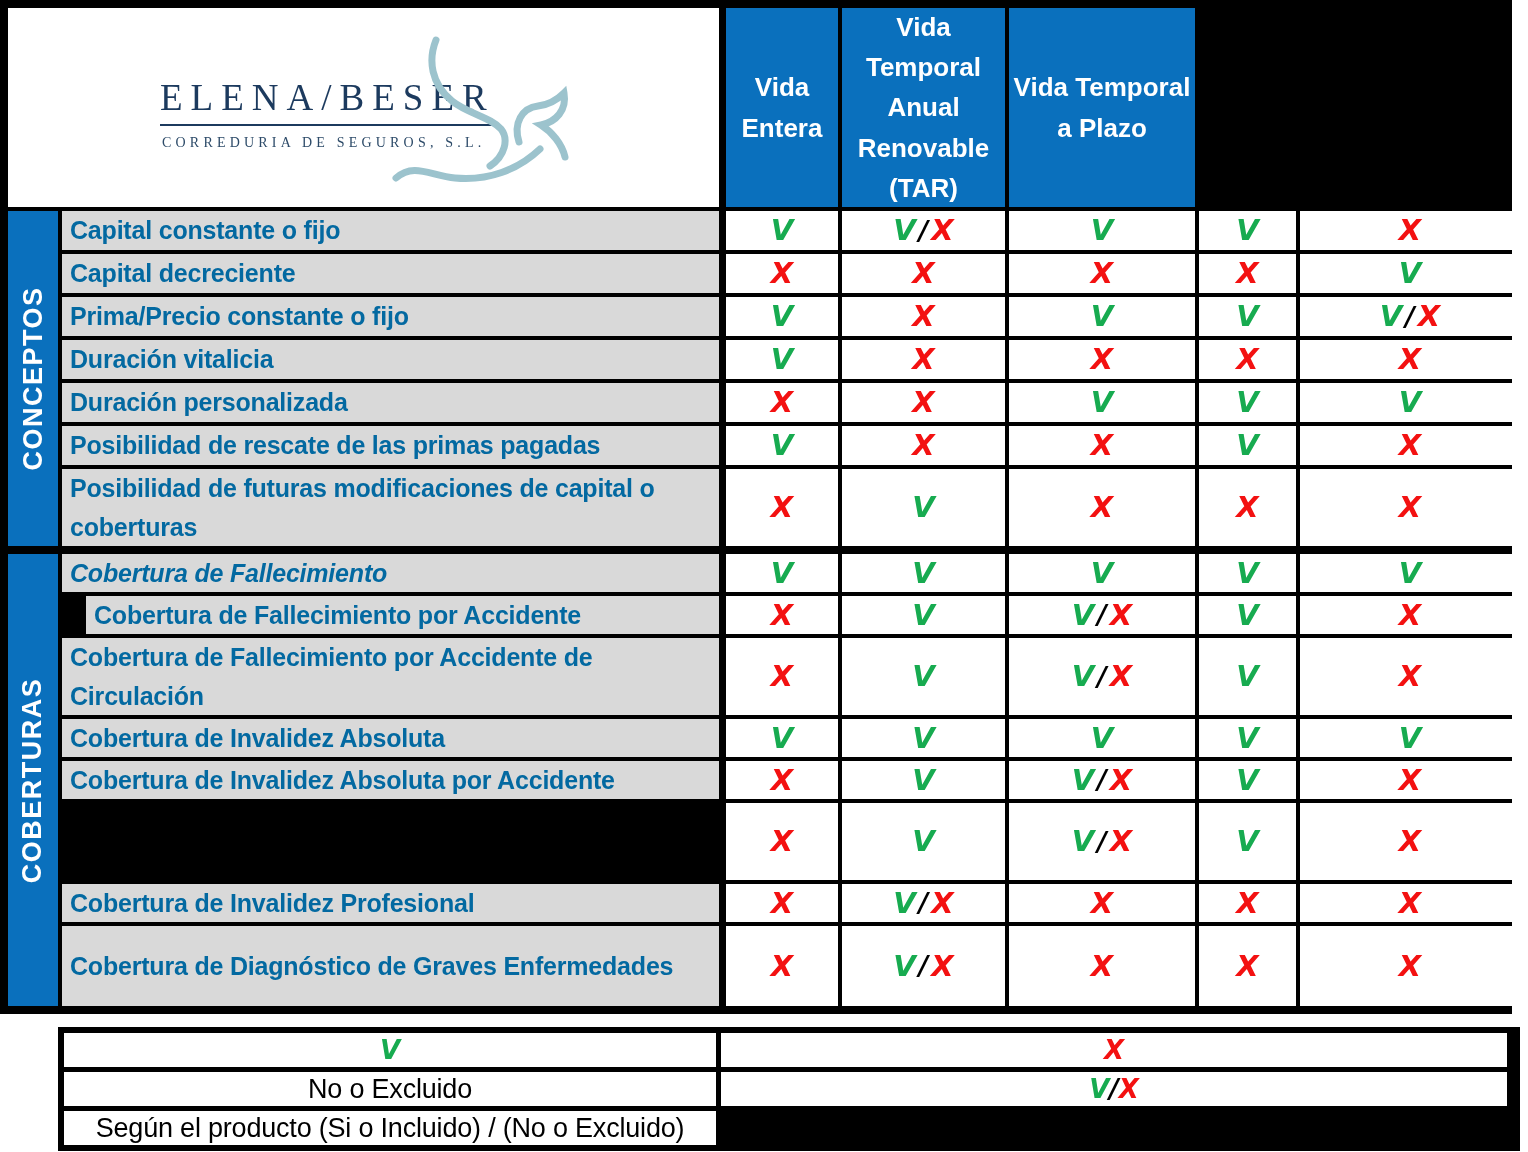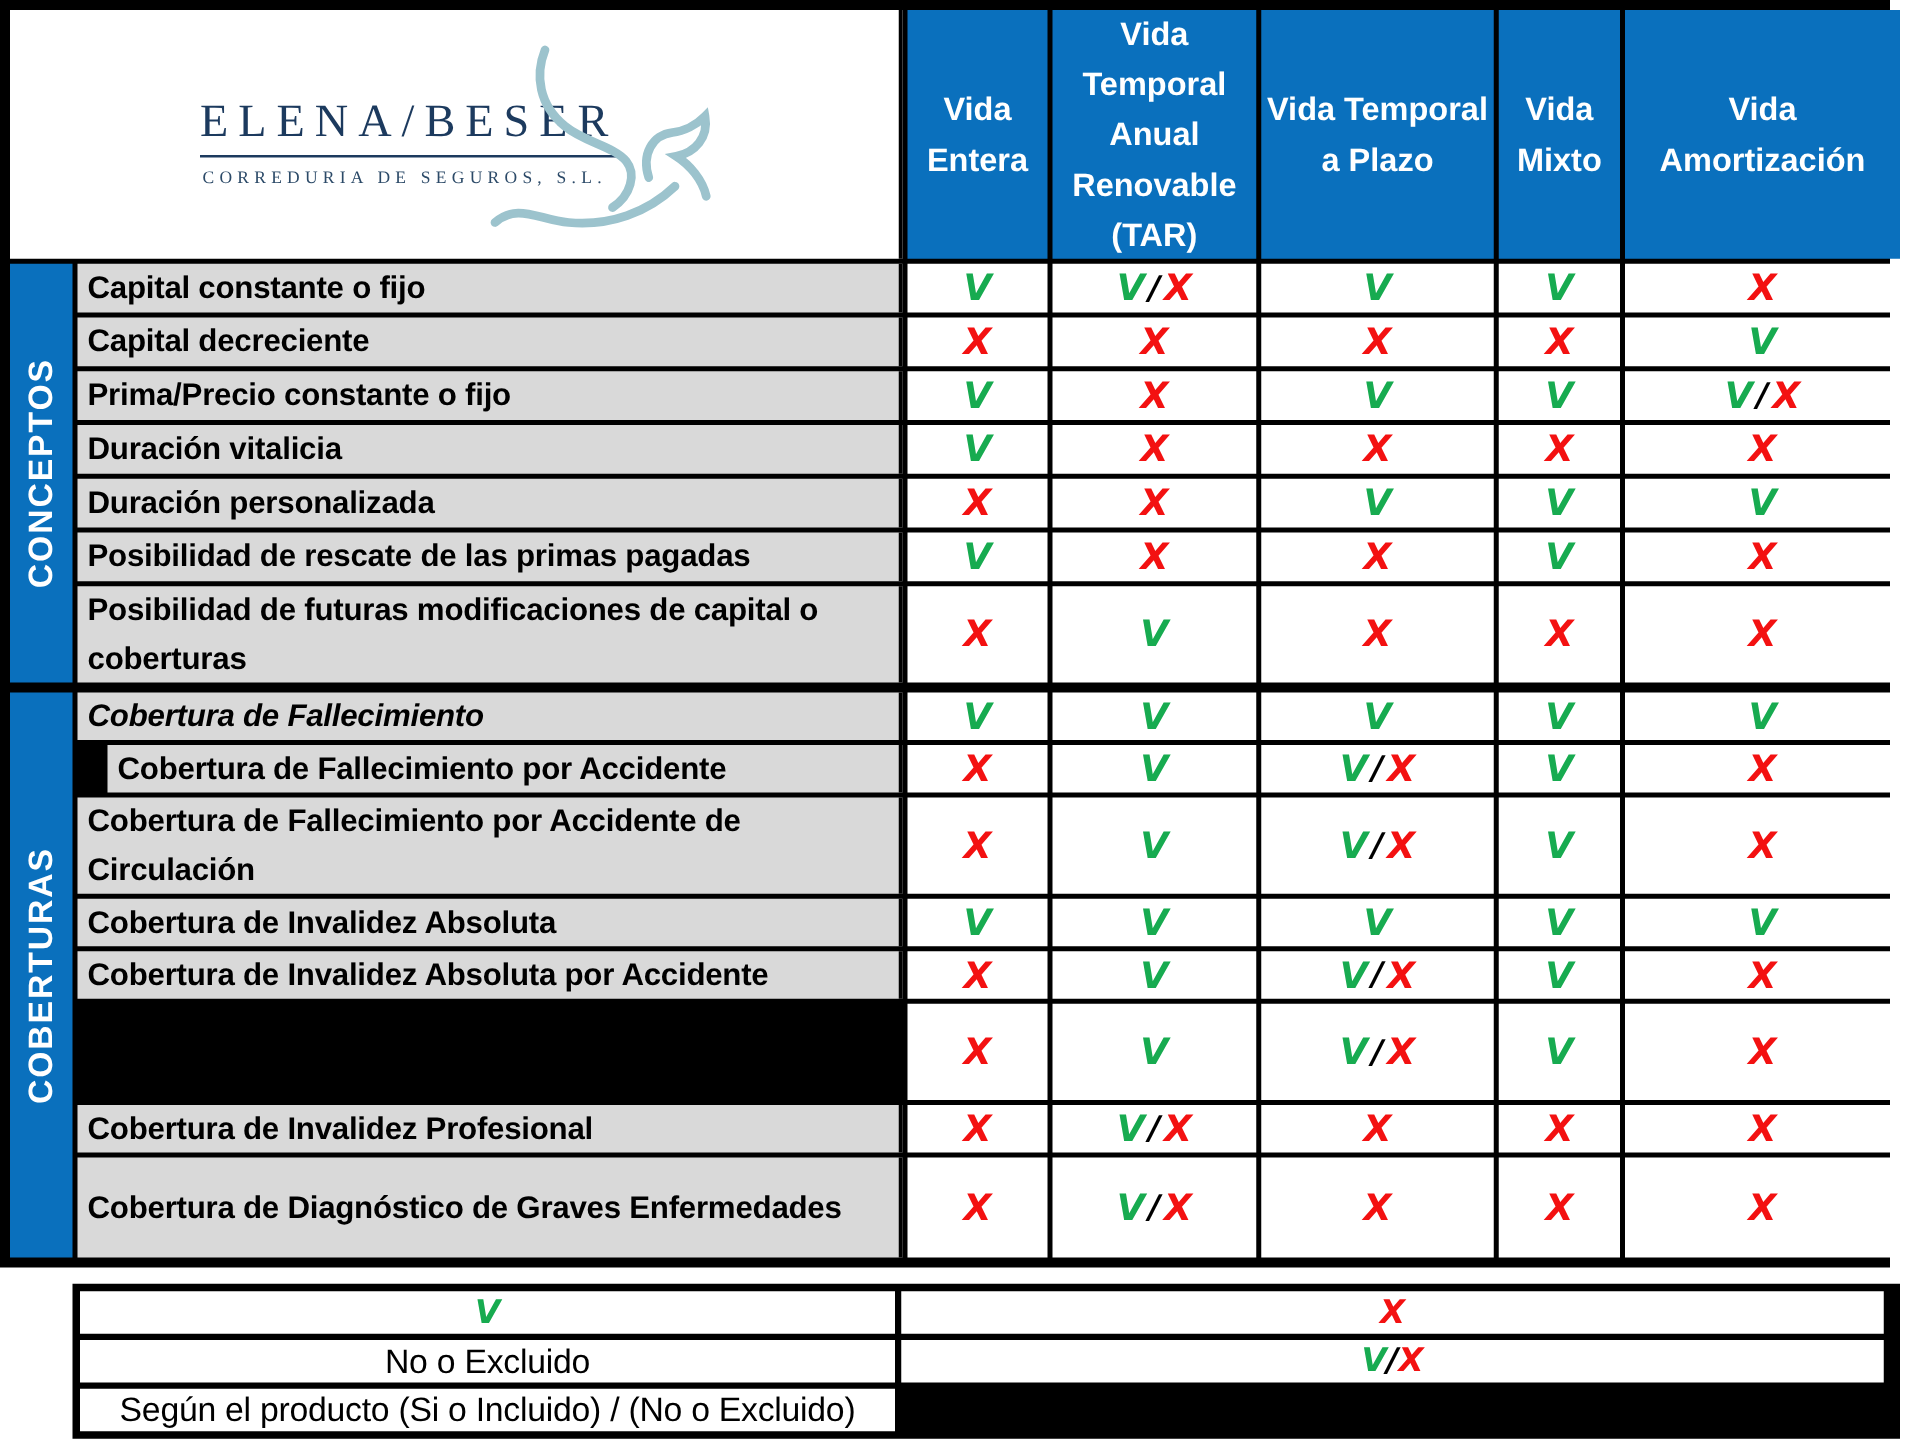--- a/index.html
+++ b/index.html
@@ -55,21 +55,21 @@
   .strip{
     background:var(--blue);grid-column:1;
     display:flex;align-items:center;justify-content:center;overflow:hidden;
   }
   .strip span{
     transform:rotate(-90deg);white-space:nowrap;
     color:#fff;font-weight:bold;font-size:27px;letter-spacing:1.5px;
   }
   .label-cell{
     background:var(--gray);grid-column:2;
-    color:#000000;font-weight:bold;font-size:25px;letter-spacing:-0.2px;
+    color:#0369a1;font-weight:bold;font-size:25px;letter-spacing:-0.2px;
     line-height:1.55;
     display:flex;align-items:center;
     padding:0 8px;
     border-right:3px solid var(--black);
   }
   .vcell{
     background:#fff;
     display:flex;align-items:center;justify-content:center;gap:3px;
   }
   .mark{
@@ -103,22 +103,20 @@
     <svg class="dove" width="200" height="186" viewBox="0 0 200 186" fill="none">
       <path d="M50 14 C42 34, 45 58, 66 75 C82 88, 105 91, 115 103 C123 113, 119 130, 104 140" stroke="var(--dove)" stroke-width="7" stroke-linecap="round" fill="none"></path>
       <path d="M133 116 C127 97, 136 82, 152 80 C161 79, 171 74, 178 67 C181 84, 170 96, 155 99 C166 106, 176 118, 179 131" stroke="var(--dove)" stroke-width="7" stroke-linecap="round" fill="none"></path>
       <path d="M10 152 C28 136, 45 150, 69 152 C102 155, 132 144, 154 123" stroke="var(--dove)" stroke-width="7" stroke-linecap="round" fill="none"></path>
     </svg>
   </div>
 
 <div class="hcell" style="grid-column: 3;">Vida Entera</div>
     <div class="hcell" style="grid-column: 5;">Vida Temporal a Plazo</div>
     <div class="hcell" style="grid-column: 4;">Vida Temporal Anual Renovable (TAR)</div>
-    <div class="hcell" style="grid-column: 6;">Vida Mixto</div>
-    <div class="hcell" style="grid-column: 7;">Vida Amortización</div>
     <div class="strip" style="grid-row: 2 / span 7;">
       <span>CONCEPTOS</span>
     </div>
     <div class="label-cell" style="grid-row: 2;">Capital constante o fijo</div>
     <div class="vcell" style="grid-area: 2 / 3;">
       <span class="mark v">V</span>
     </div>
     <div class="vcell" style="grid-area: 2 / 4;">
       <span class="mark v">V</span>
       <span class="mark s">/</span>

